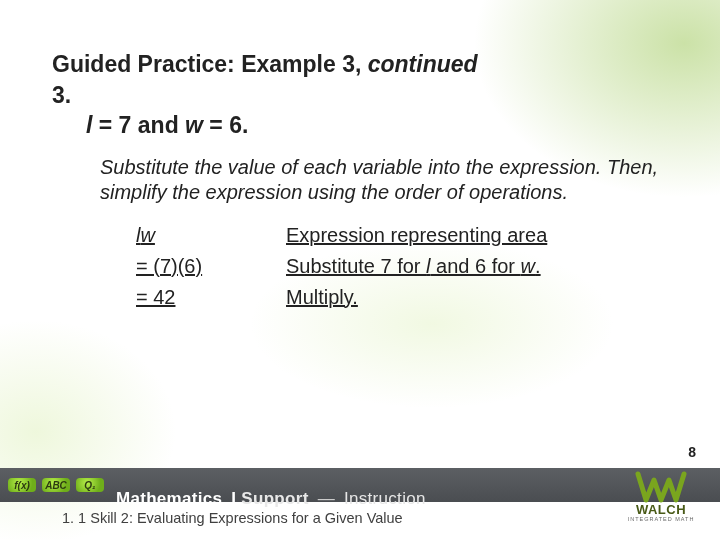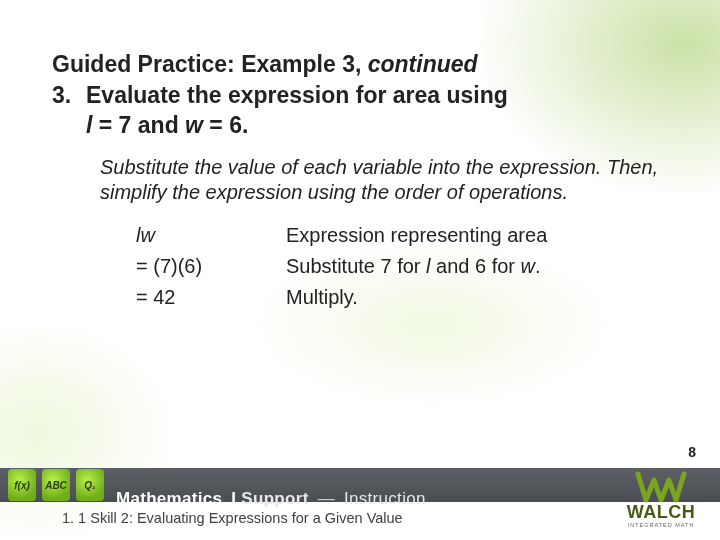--- a/index.html
+++ b/index.html
@@ -51,20 +51,21 @@
   .body {
     margin: 14px 0 0 48px;
     font-size: 20px;
     line-height: 1.28;
     max-width: 560px;
     font-style: italic;
   }
   .tbl {
     margin: 18px 0 0 84px;
     font-size: 20px;
+    text-decoration: underline;
   }
   .tbl .row { display: flex; margin-bottom: 8px; }
   .tbl .c1 { width: 150px; flex: none; }
   .tbl .c2 { }
   .ivar { font-style: italic; }
   .pagenum {
     position: absolute;
     right: 24px;
     bottom: 80px;
     font-size: 14px;
@@ -81,21 +82,21 @@
     position: absolute;
     left: 0; right: 0; top: 0;
     height: 34px;
     background: linear-gradient(#5c5f63, #4a4d51);
     display: flex;
     align-items: center;
     padding-left: 8px;
     gap: 6px;
   }
   .chip {
-    width: 28px; height: 32px;
+    width: 28px; height: 14px;
     background: radial-gradient(circle at 40% 35%, #b7f04a, #6fae1a 70%);
     border-radius: 4px;
     color: #2c3a10;
     font-size: 10px;
     font-style: italic;
     display: flex; align-items: center; justify-content: center;
     font-weight: bold;
   }
   .brand {
     color: #fff;
@@ -116,41 +117,40 @@
     color: #404040;
   }
   .walch {
     position: absolute;
     right: 16px; top: 2px;
     width: 86px; height: 62px;
     text-align: center;
   }
   .walch svg { display: block; margin: 0 auto; }
   .walch .wtxt {
-    font-size: 18px; font-weight: 800; color: #495a17; letter-spacing: 0.5px;
+    font-size: 13px; font-weight: 800; color: #495a17; letter-spacing: 0.5px;
     margin-top: -2px;
   }
   .walch .wsub {
     font-size: 5.5px; color: #6a6a6a; letter-spacing: 1px; margin-top: -1px;
   }
 </style>
 </head>
 <body>
 
 <div class="bg"></div>
 
 <div class="slide">
 
   <div class="title">
     <span>Guided Practice: Example 3, </span><span class="cont">continued</span>
   </div>
 
   <div class="num-line">
     <span class="num">3.</span>
-    <span class="txt">Evaluate the expression for area using</span>
   </div>
   <div class="sub-line">
     <span class="ivar">l</span><span> = 7 and </span><span class="ivar">w</span><span> = 6.</span>
   </div>
 
   <div class="body">Substitute the value of each variable into the expression. Then, simplify the expression using the order of operations.</div>
 
   <div class="tbl">
     <div class="row">
       <div class="c1"><span class="ivar">l</span><span class="ivar">w</span></div>

